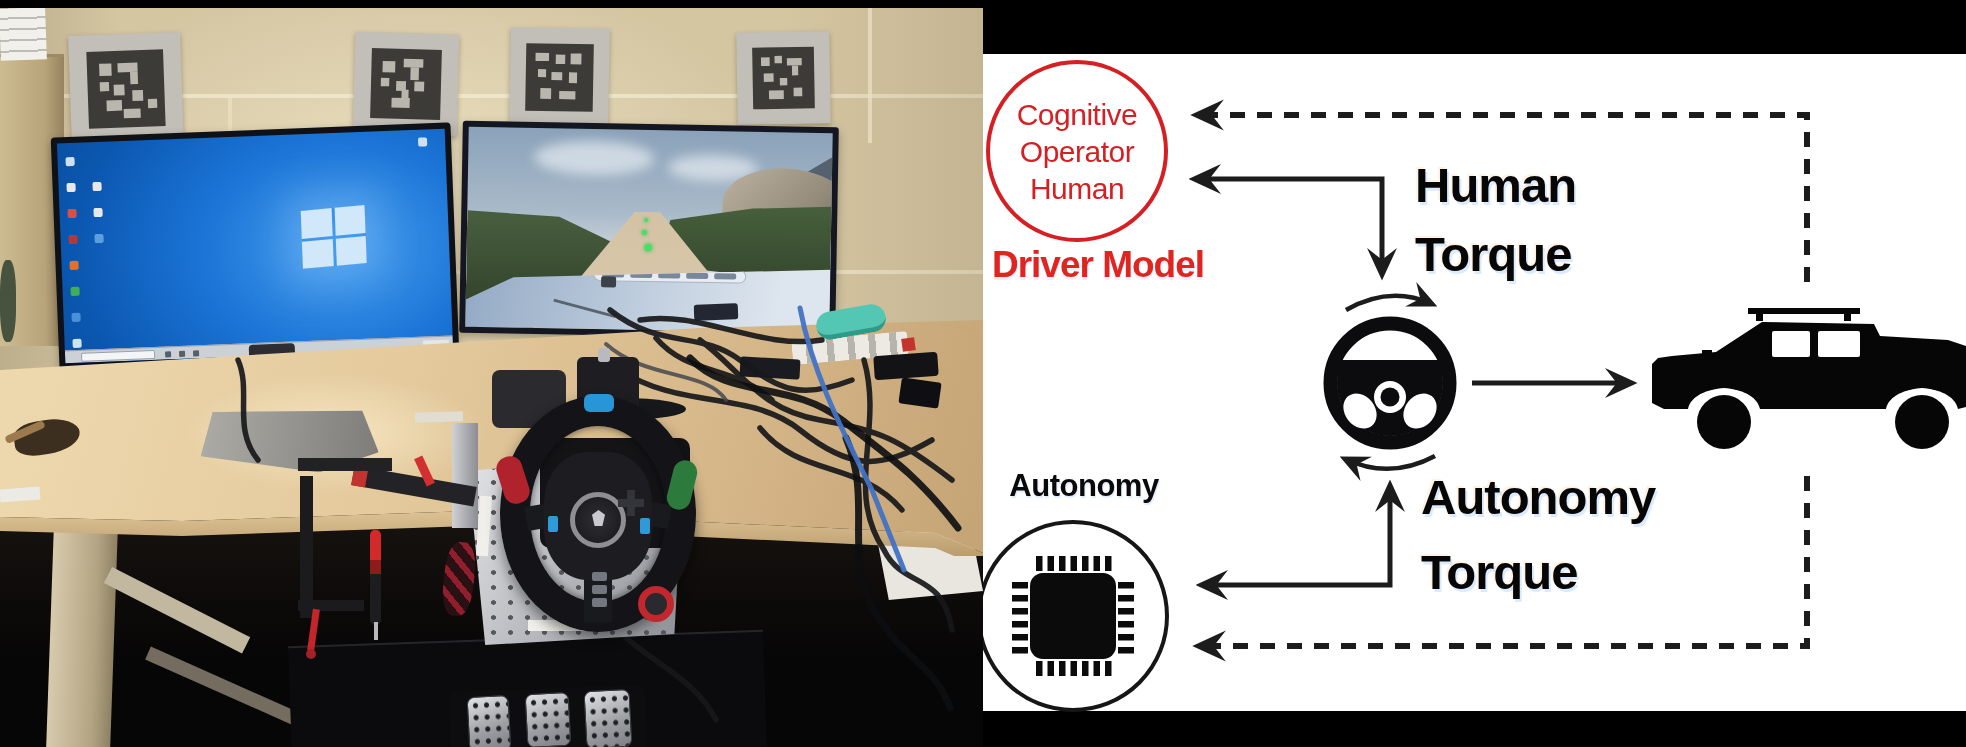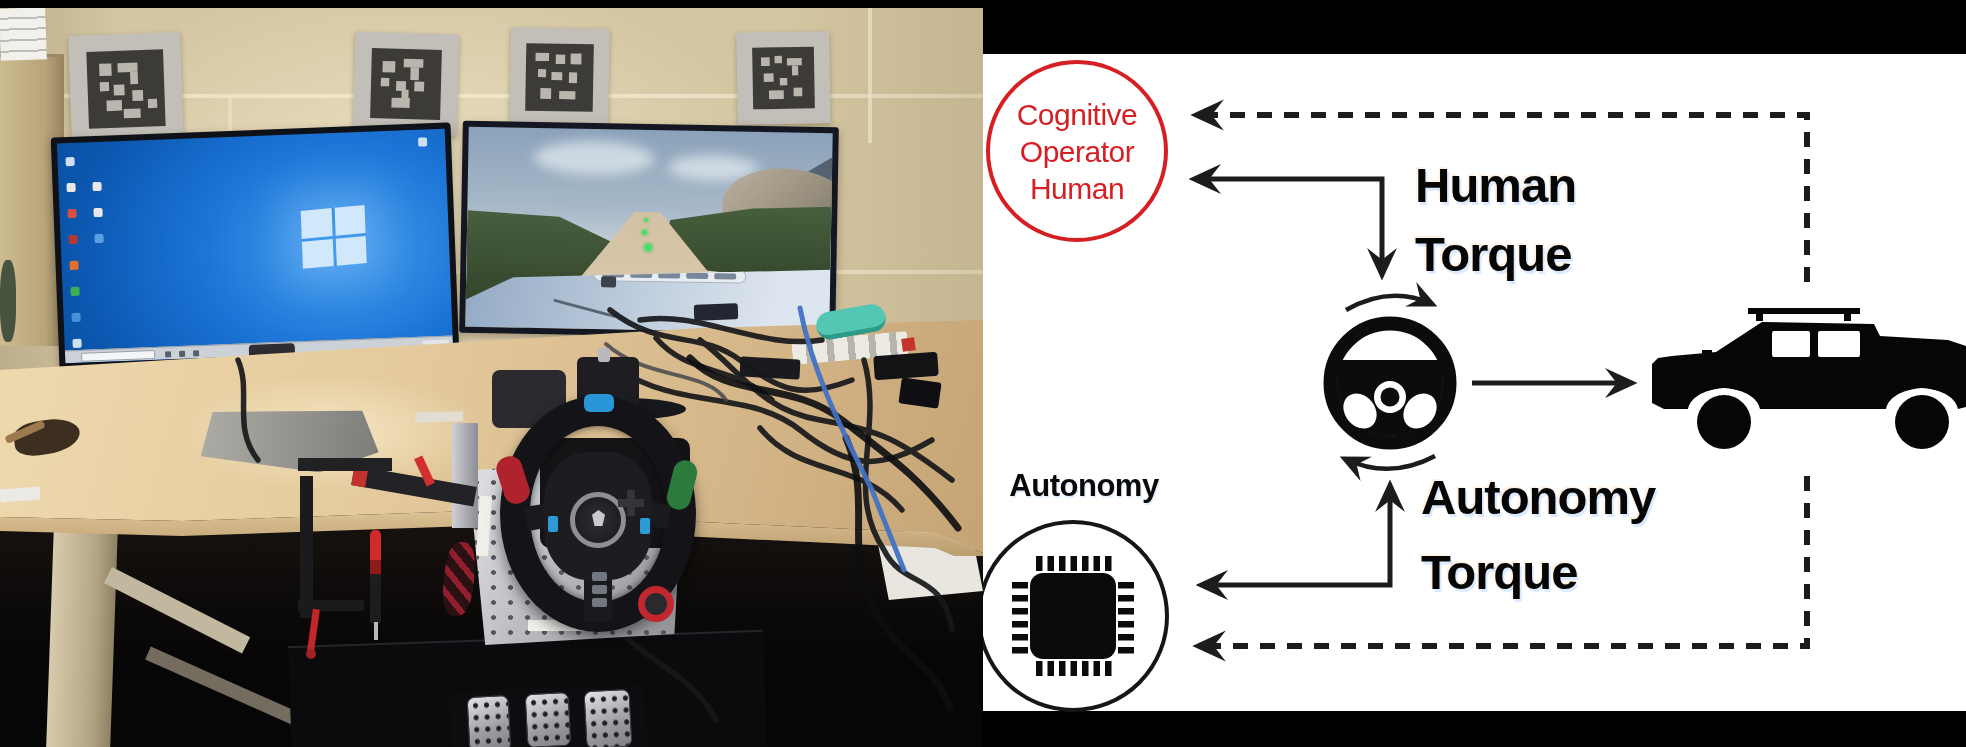--- a/index.html
+++ b/index.html
@@ -472,20 +472,21 @@
       </g>
     </svg>
 
     <div class="cog-circle abs">
       <div>
         <div>Cognitive</div>
         <div>Operator</div>
         <div>Human</div>
       </div>
     </div>
+    <div class="driver-model abs">Driver Model</div>
 
     <div class="big-label human-t">
       <div>Human</div>
       <div>Torque</div>
     </div>
 
     <div class="autonomy-small abs">Autonomy</div>
 
     <div class="big-label auto-t">
       <div>Autonomy</div>

